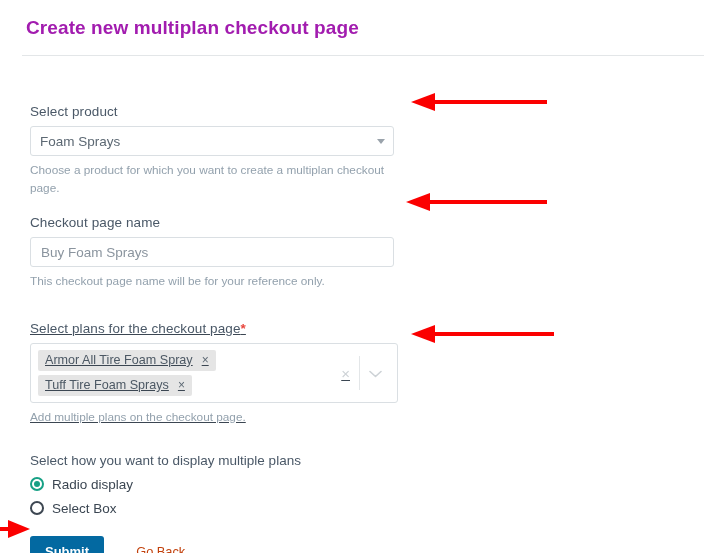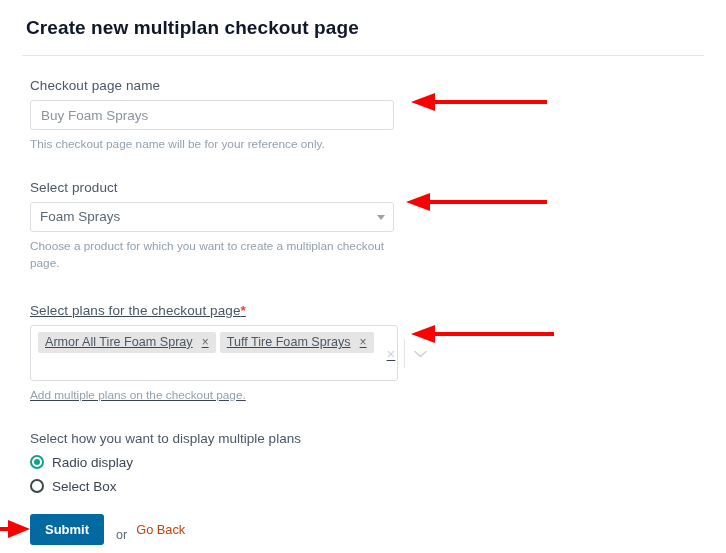--- a/index.html
+++ b/index.html
@@ -22,21 +22,21 @@
     background: #fff;
   }
 
   
   .page-header {
     padding: 17px 0 16px 26px;
   }
   .page-title {
     font-size: 19px;
     font-weight: bold;
-    color: #0f172a;
+    color: #a21caf;
     letter-spacing: 0.1px;
   }
   .header-divider {
     height: 1px;
     background: #e3e6e8;
     margin: 0 22px 0 22px;
   }
 
   
   .form-body {
@@ -119,21 +119,21 @@
     min-height: 56px;
     display: flex;
     align-items: stretch;
     position: relative;
     cursor: text;
   }
   .tag-area {
     flex: 1;
     padding: 6px 4px 6px 7px;
     display: flex;
-    flex-direction: row;
+    flex-direction: column;
     align-items: flex-start;
     gap: 4px;
   }
   .tag {
     background: #e5e5e5;
     color: #4c5864;
     font-size: 12.6px;
     border-radius: 2px;
     padding: 3px 7px 4px 7px;
     display: inline-flex;
@@ -246,35 +246,35 @@
 
 <div class="page">
 
   <div class="page-header">
     <div class="page-title">Create new multiplan checkout page</div>
   </div>
   <div class="header-divider"></div>
 
   <div class="form-body">
 
-    <div class="field-group">
-      <div class="field-label">Checkout page name</div>
-      <input class="text-input" type="text" value="Buy Foam Sprays" style="">
-      <div class="help-text">This checkout page name will be for your reference only.</div>
-    </div>
-
     <div class="field-group" style="margin-top:26px;">
       <div class="field-label">Select product</div>
       <div class="select-wrap">
         <div class="select-box">
           <span>Foam Sprays</span>
         </div>
         <span class="caret-down"></span>
       </div>
       <div class="help-text">Choose a product for which you want to create a multiplan checkout page.</div>
+    </div>
+
+    <div class="field-group">
+      <div class="field-label">Checkout page name</div>
+      <input class="text-input" type="text" value="Buy Foam Sprays" style="">
+      <div class="help-text">This checkout page name will be for your reference only.</div>
     </div>
 
     <div class="field-group" style="margin-top:30px;text-decoration:underline;">
       <div class="field-label">
         <span>Select plans for the checkout page</span><span class="req-star">*</span>
       </div>
       <div class="multiselect">
         <div class="tag-area">
           <span class="tag">
             <span>Armor All Tire Foam Spray</span>

